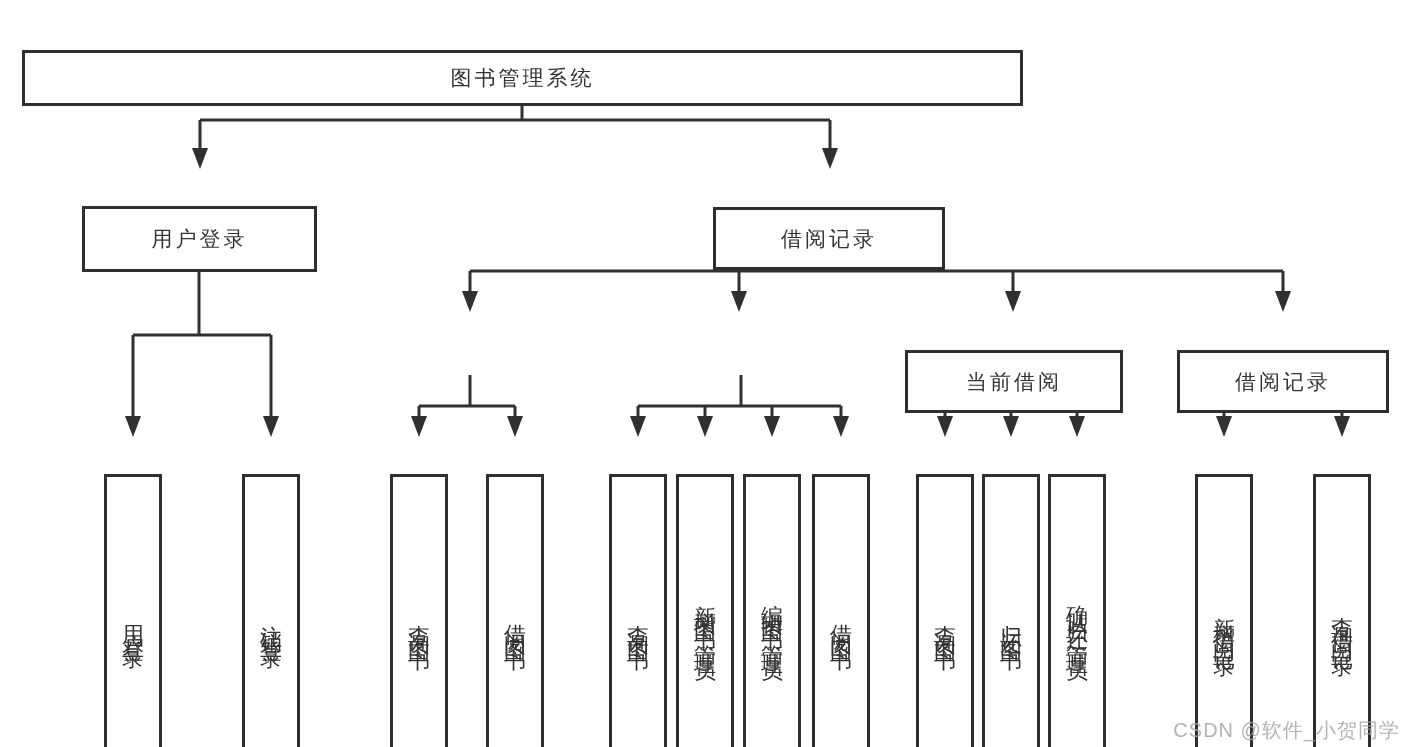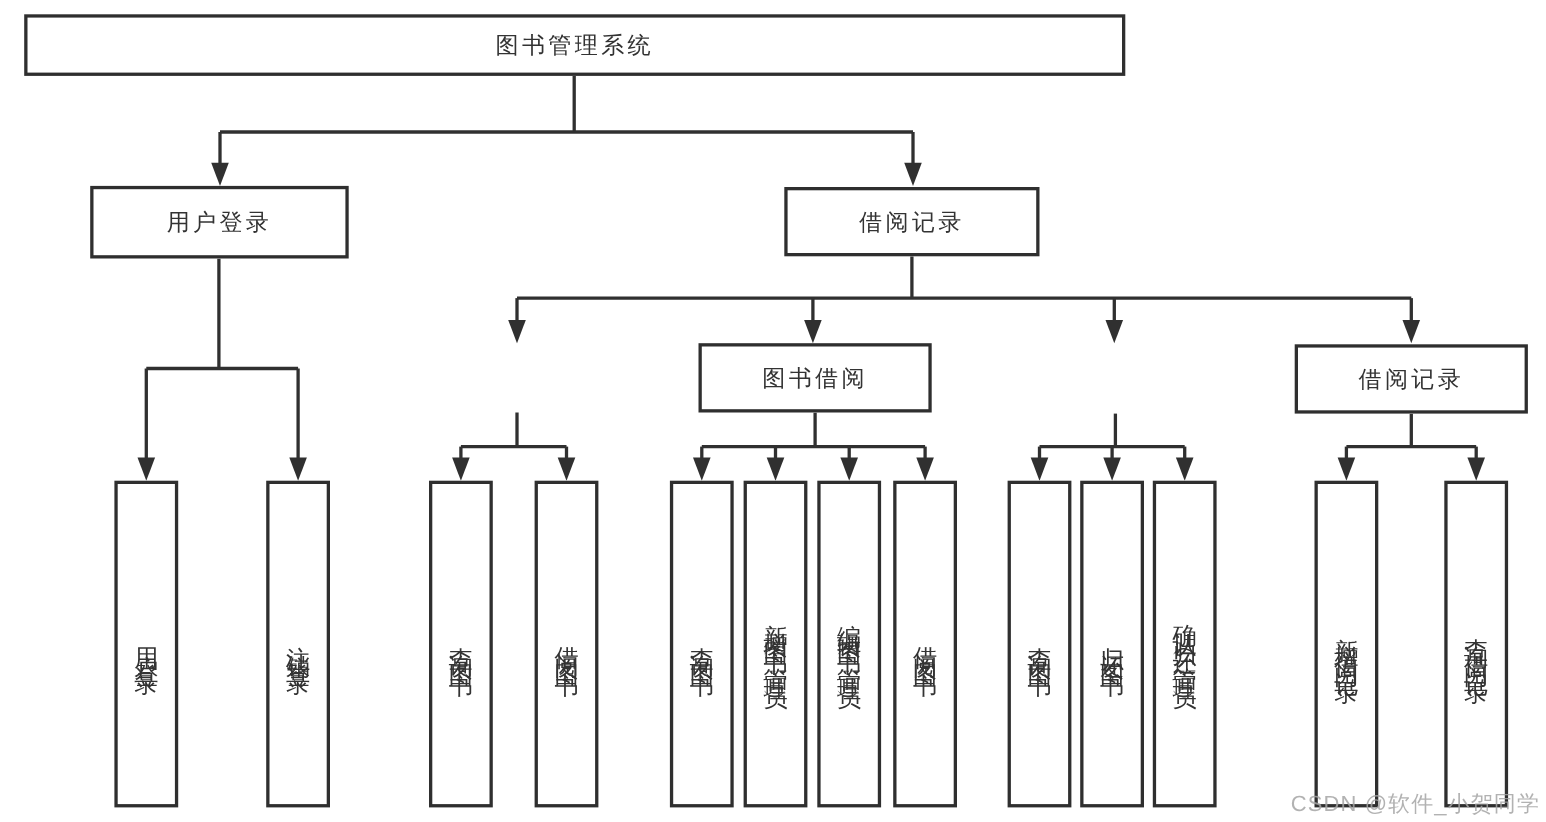--- a/index.html
+++ b/index.html
@@ -23,20 +23,21 @@
   }
   .node {
     position: absolute;
     box-sizing: border-box;
     border: 3px solid #2f2f2f;
     background: #ffffff;
     display: flex;
     align-items: center;
     justify-content: center;
     color: #333333;
+    margin-top: 37px;
   }
   .node.h span {
     font-size: 21px;
     letter-spacing: 3px;
     white-space: nowrap;
     color: #333333;
   }
   .node.v span {
     writing-mode: vertical-rl;
     text-orientation: mixed;
@@ -134,22 +135,22 @@
     <span>图书管理系统</span>
   </div>
 
   <div class="node h" style="left:82px; top:169px; width:235px; height:66px;">
     <span>用户登录</span>
   </div>
   <div class="node h" style="left:713px; top:170px; width:232px; height:63px;">
     <span>借阅记录</span>
   </div>
 
-  <div class="node h" style="left:635px; top:312px; width:212px; height:63px;">
-    <span>图书借阅</span>
+  <div class="node h" style="left:905px; top:313px; width:218px; height:63px;">
+    <span>当前借阅</span>
   </div>
   <div class="node h" style="left:1177px; top:313px; width:212px; height:63px;">
     <span>借阅记录</span>
   </div>
 
   <div class="node v" style="left:104px; top:437px; width:58px; height:297px;">
     <span>用户登录</span>
   </div>
   <div class="node v" style="left:242px; top:437px; width:58px; height:297px;">
     <span>注销登录</span>

